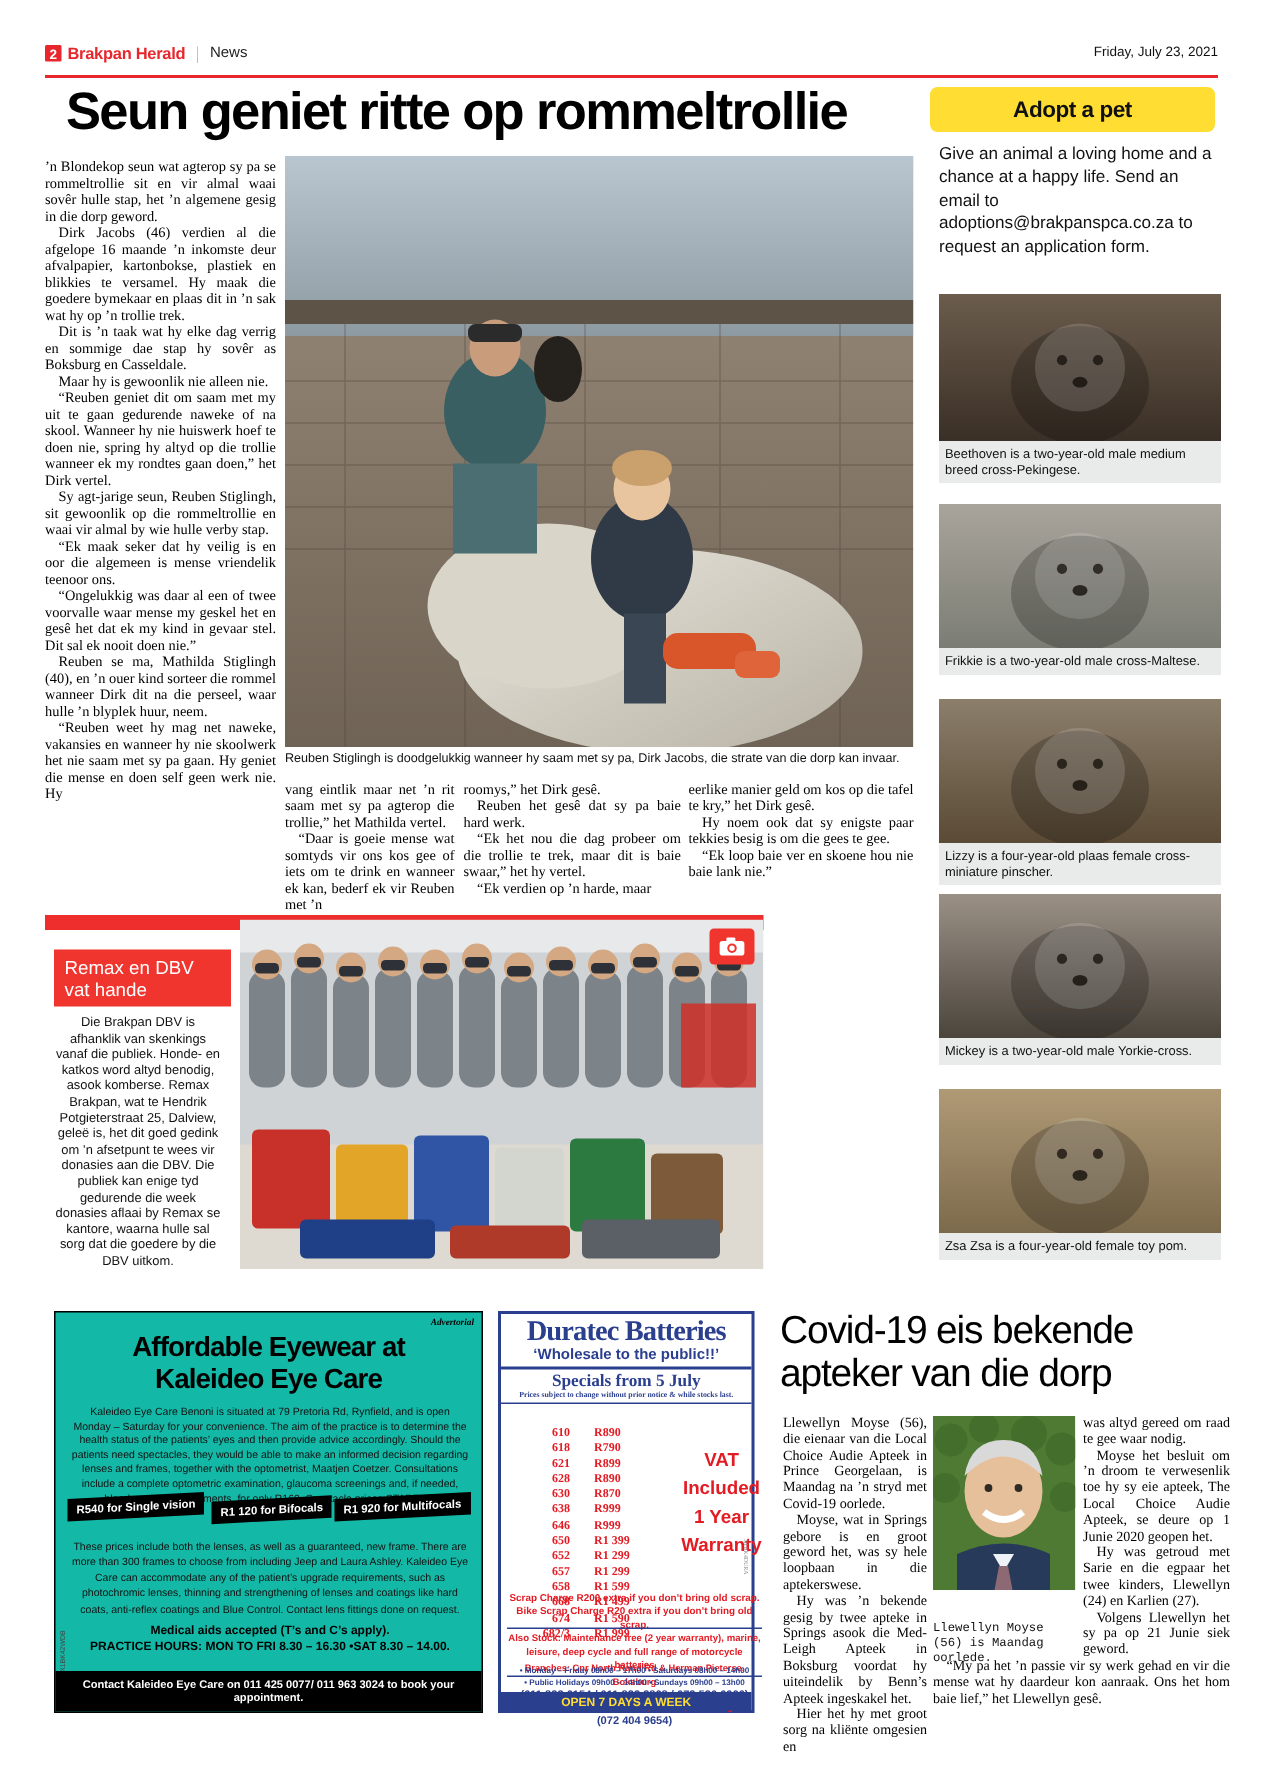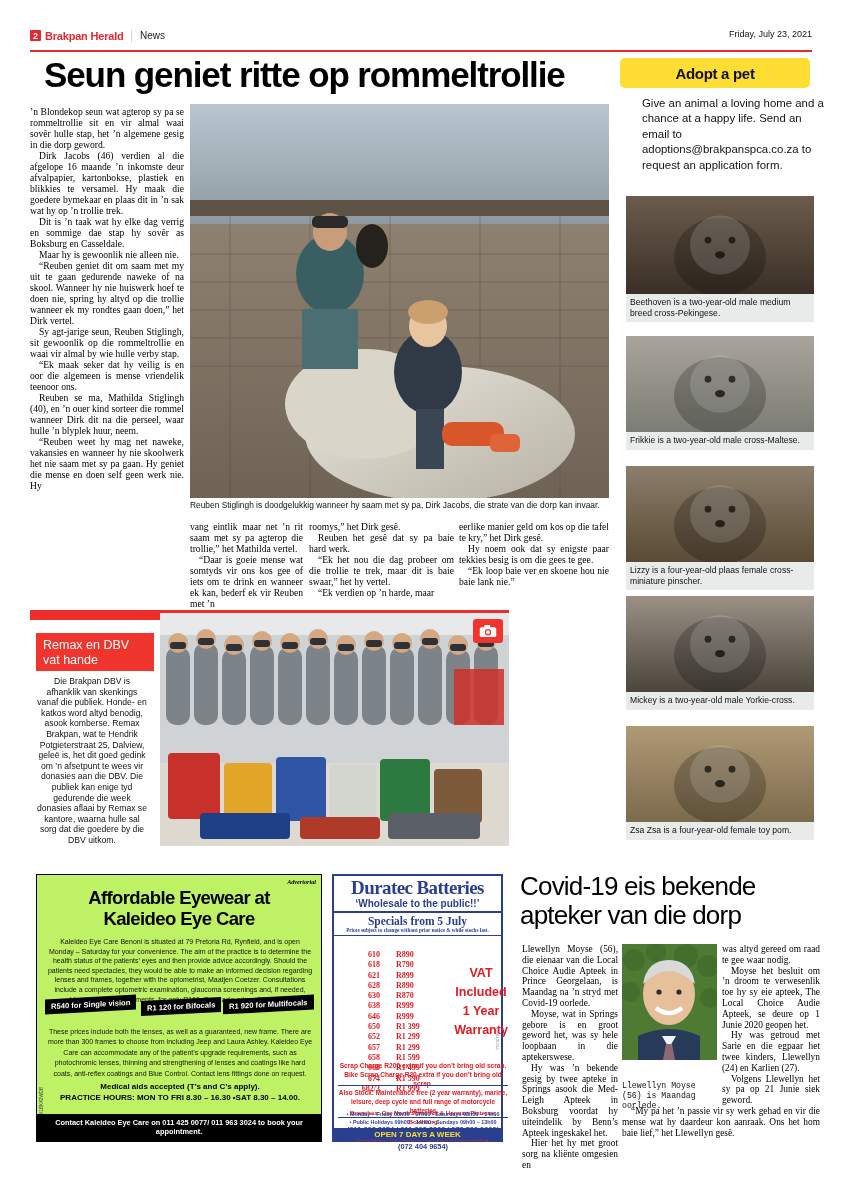--- a/index.html
+++ b/index.html
@@ -41,21 +41,21 @@
     position:absolute; left:620px; top:58px; width:190px; height:30px;
     background:#ffdd33; border-radius:5px;
     display:flex; align-items:center; justify-content:center;
   }
   .adopt-banner span {
     font-family:"Liberation Sans", sans-serif; font-weight:bold;
     font-size:15px; color:#111; letter-spacing:-0.3px;
   }
   .adopt-intro {
     position:absolute; left:626px; top:96px; width:188px;
-    font-family:"Liberation Sans", sans-serif; font-size:11.4px; line-height:15.4px; color:#111;margin-left:16px;
+    font-family:"Liberation Sans", sans-serif; font-size:11.4px; line-height:15.4px; color:#111;
   }
 
   
   .pet { position:absolute; left:626px; width:188px; }
   .pet-photo { width:188px; background:#cdd2d4; position:relative; overflow:hidden; }
   .pet-cap {
     background:#e9eaea; font-family:"Liberation Sans", sans-serif;
     font-size:8.6px; line-height:10.5px; color:#111; padding:3px 4px 4px 4px;
   }
 
@@ -80,21 +80,21 @@
     position:absolute; left:36px; top:676px; width:112px;
     font-family:"Liberation Sans", sans-serif; font-size:8.6px; line-height:10.6px; color:#111;text-align:center;
   }
   .group-photo { position:absolute; left:160px; top:613px; width:349px; height:233px; overflow:hidden; }
   .camera-badge {
     position:absolute; right:6px; top:6px; width:30px; height:24px;
     background:#f0352f; border-radius:3px; display:flex; align-items:center; justify-content:center;
   }
 
   
-  .ad-kal { position:absolute; left:36px; top:874px; width:286px; height:268px; border:1.5px solid #000; background:#bef264; }
+  .ad-kal { position:absolute; left:36px; top:874px; width:286px; height:268px; border:1.5px solid #000; background:#14b8a6; }
   .advertorial { position:absolute; right:5px; top:3px; font-family:"Liberation Serif", serif; font-style:italic; font-weight:bold; font-size:6.2px; }
   .kal-title {
     position:absolute; left:0; top:12px; width:100%;
     text-align:center; font-family:"Liberation Sans", sans-serif; font-weight:bold;
     font-size:18.5px; line-height:21px; letter-spacing:-0.6px; color:#000;
   }
   .kal-body { position:absolute; left:10px; top:62px; width:266px; text-align:center;
     font-family:"Liberation Sans", sans-serif; font-size:7.0px; line-height:9.6px; color:#111; }
   .price-row { position:absolute; left:8px; top:122px; width:270px; height:20px; }
   .price-tag {
@@ -225,20 +225,21 @@
   <div class="lead-cap">Reuben Stiglingh is doodgelukkig wanneer hy saam met sy pa, Dirk Jacobs, die strate van die dorp kan invaar.</div>
 
   <div class="col" id="col1" style="left:30px; top:106px; width:154px;">
       <p class="first">’n Blondekop seun wat agterop sy pa se rommeltrollie sit en vir almal waai sovêr hulle stap, het ’n algemene gesig in die dorp geword.</p>
       <p>Dirk Jacobs (46) verdien al die afgelope 16 maande ’n inkomste deur afvalpapier, kartonbokse, plastiek en blikkies te versamel. Hy maak die goedere bymekaar en plaas dit in ’n sak wat hy op ’n trollie trek.</p>
       <p>Dit is ’n taak wat hy elke dag verrig en sommige dae stap hy sovêr as Boksburg en Casseldale.</p>
       <p>Maar hy is gewoonlik nie alleen nie.</p>
       <p>“Reuben geniet dit om saam met my uit te gaan gedurende naweke of na skool. Wanneer hy nie huiswerk hoef te doen nie, spring hy altyd op die trollie wanneer ek my rondtes gaan doen,” het Dirk vertel.</p>
       <p>Sy agt-jarige seun, Reuben Stiglingh, sit gewoonlik op die rommeltrollie en waai vir almal by wie hulle verby stap.</p>
       <p>“Ek maak seker dat hy veilig is en oor die algemeen is mense vriendelik teenoor ons.</p>
+      <p>“Ongelukkig was daar al een of twee voorvalle waar mense my geskel het en gesê het dat ek my kind in gevaar stel. Dit sal ek nooit doen nie.”</p>
       <p>Reuben se ma, Mathilda Stiglingh (40), en ’n ouer kind sorteer die rommel wanneer Dirk dit na die perseel, waar hulle ’n blyplek huur, neem.</p>
       <p>“Reuben weet hy mag net naweke, vakansies en wanneer hy nie skoolwerk het nie saam met sy pa gaan. Hy geniet die mense en doen self geen werk nie. Hy</p>
     </div>
   <div class="col" id="col2" style="left:190px; top:521px; width:113px;">
       <p class="first">vang eintlik maar net ’n rit saam met sy pa agterop die trollie,” het Mathilda vertel.</p>
       <p>“Daar is goeie mense wat somtyds vir ons kos gee of iets om te drink en wanneer ek kan, bederf ek vir Reuben met ’n</p>
     </div>
   <div class="col" id="col3" style="left:309px; top:521px; width:145px;">
       <p class="first">roomys,” het Dirk gesê.</p>
       <p>Reuben het gesê dat sy pa baie hard werk.</p>

